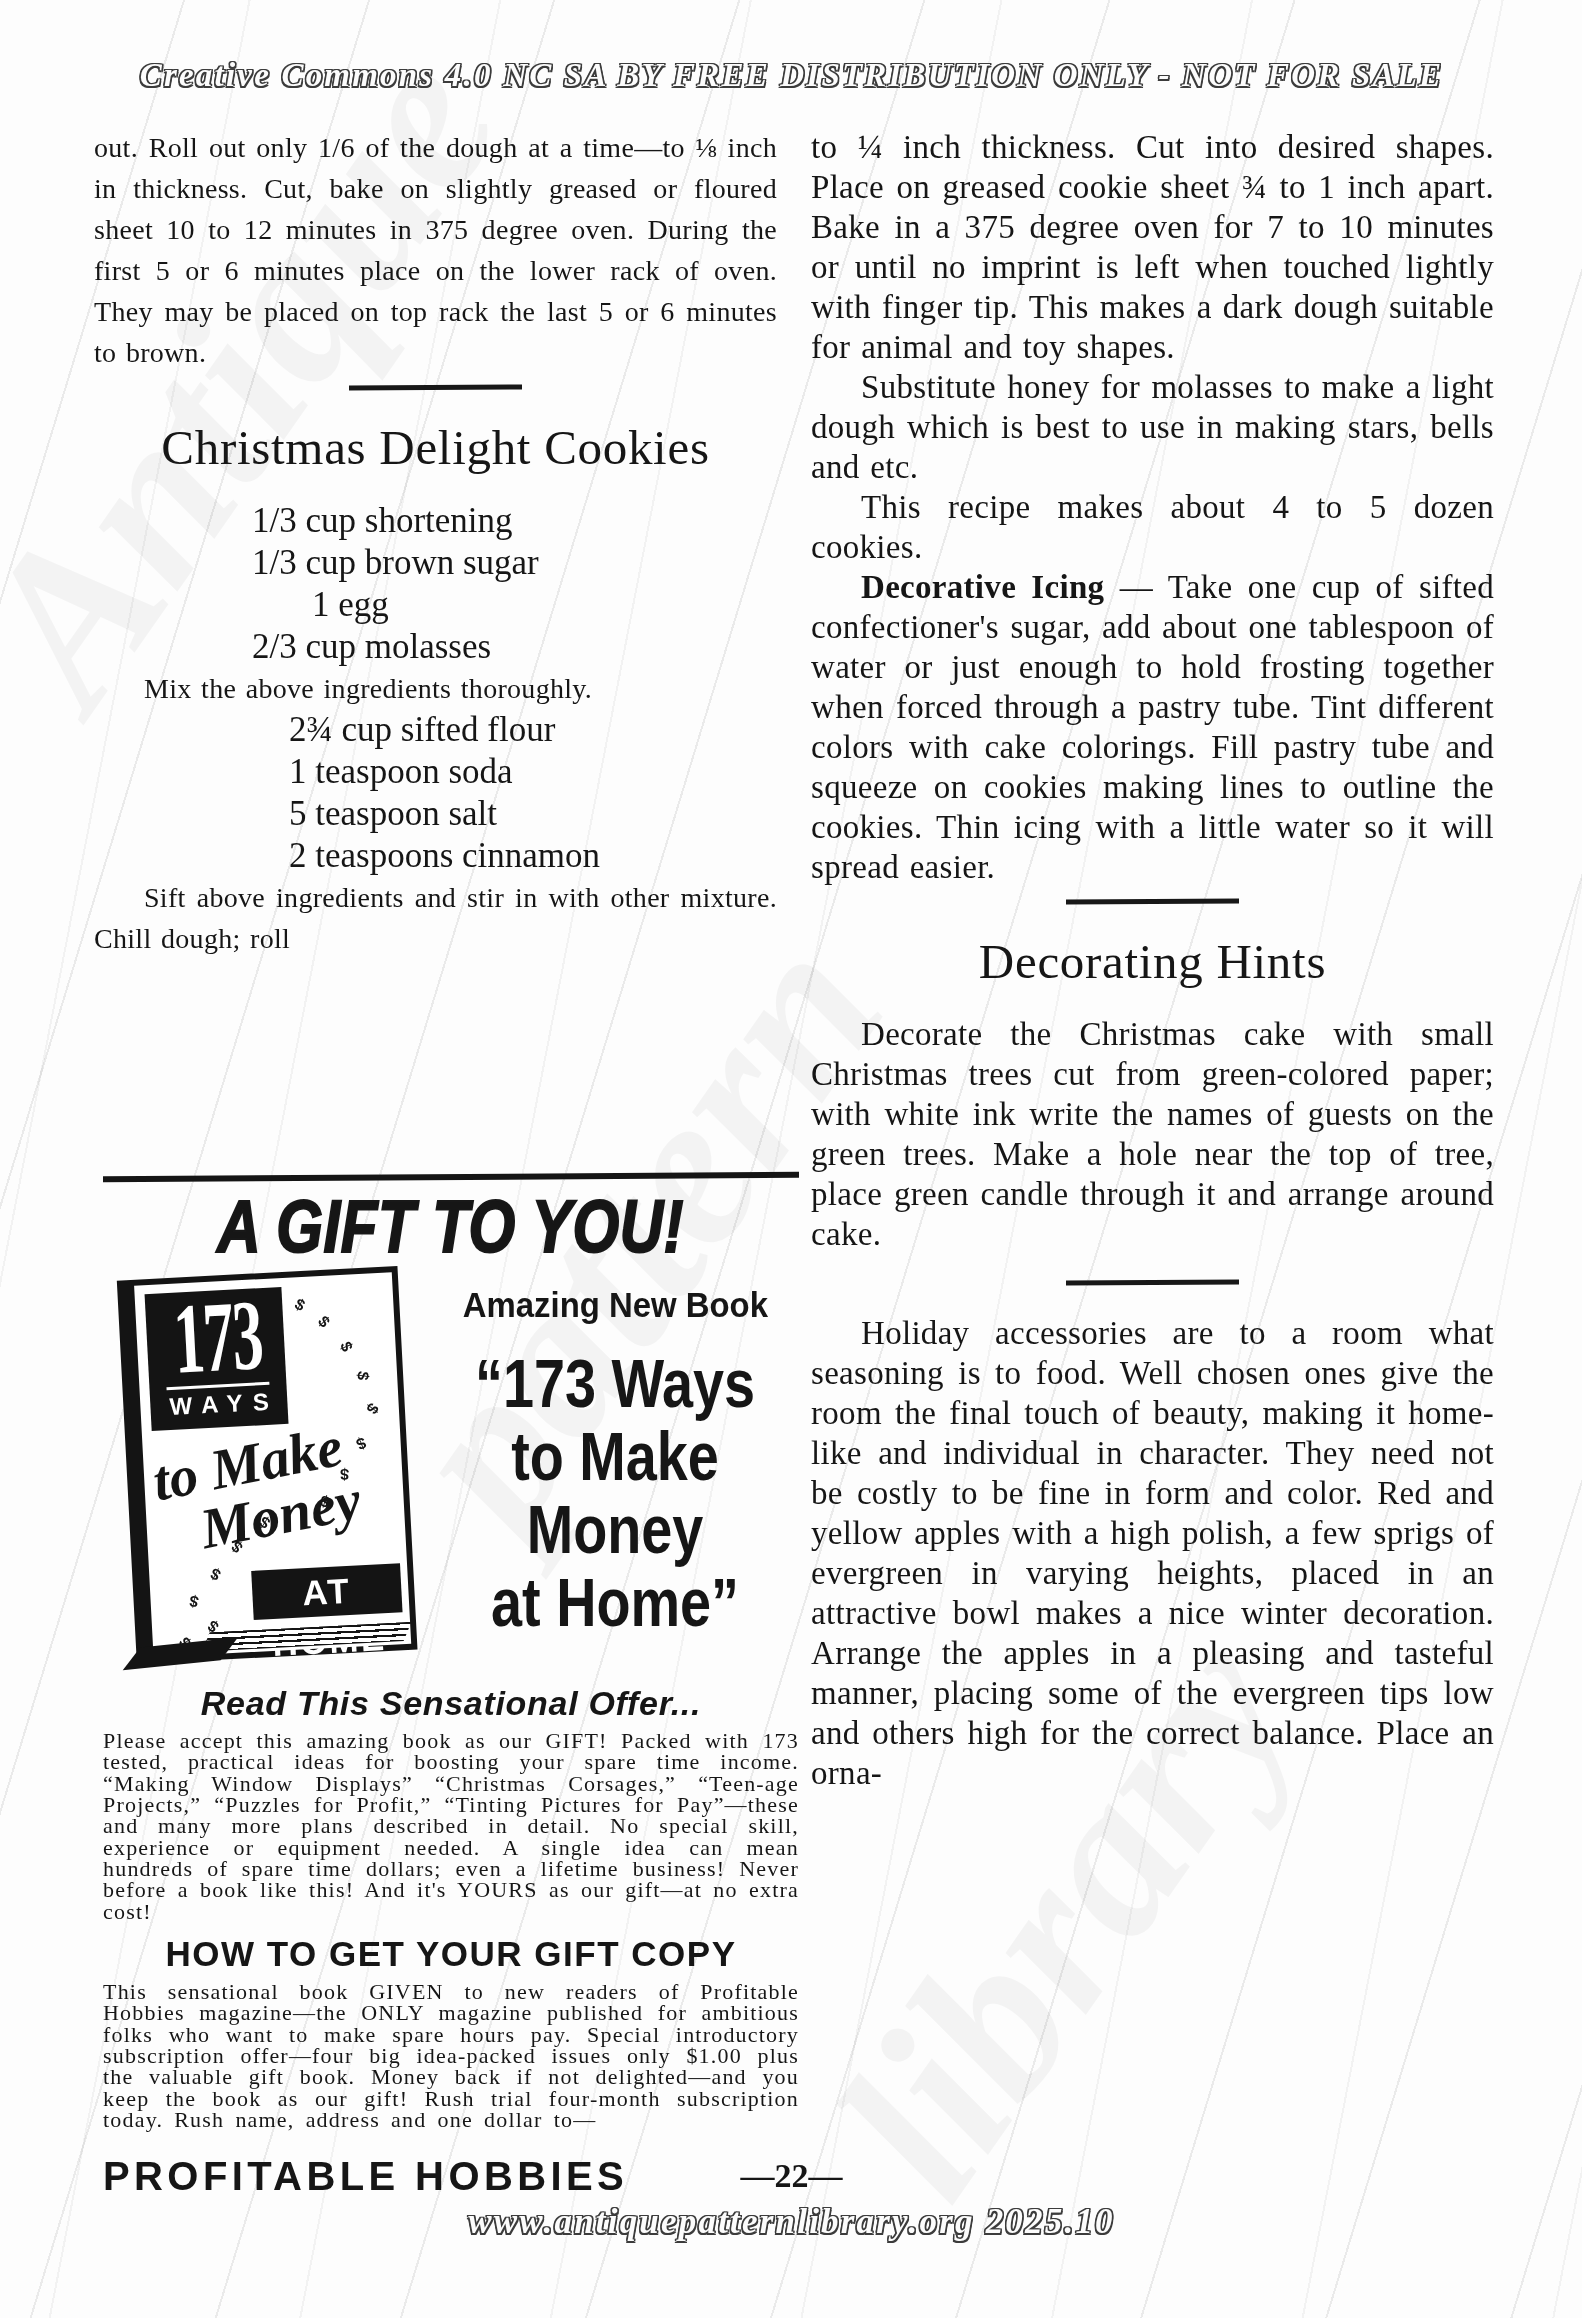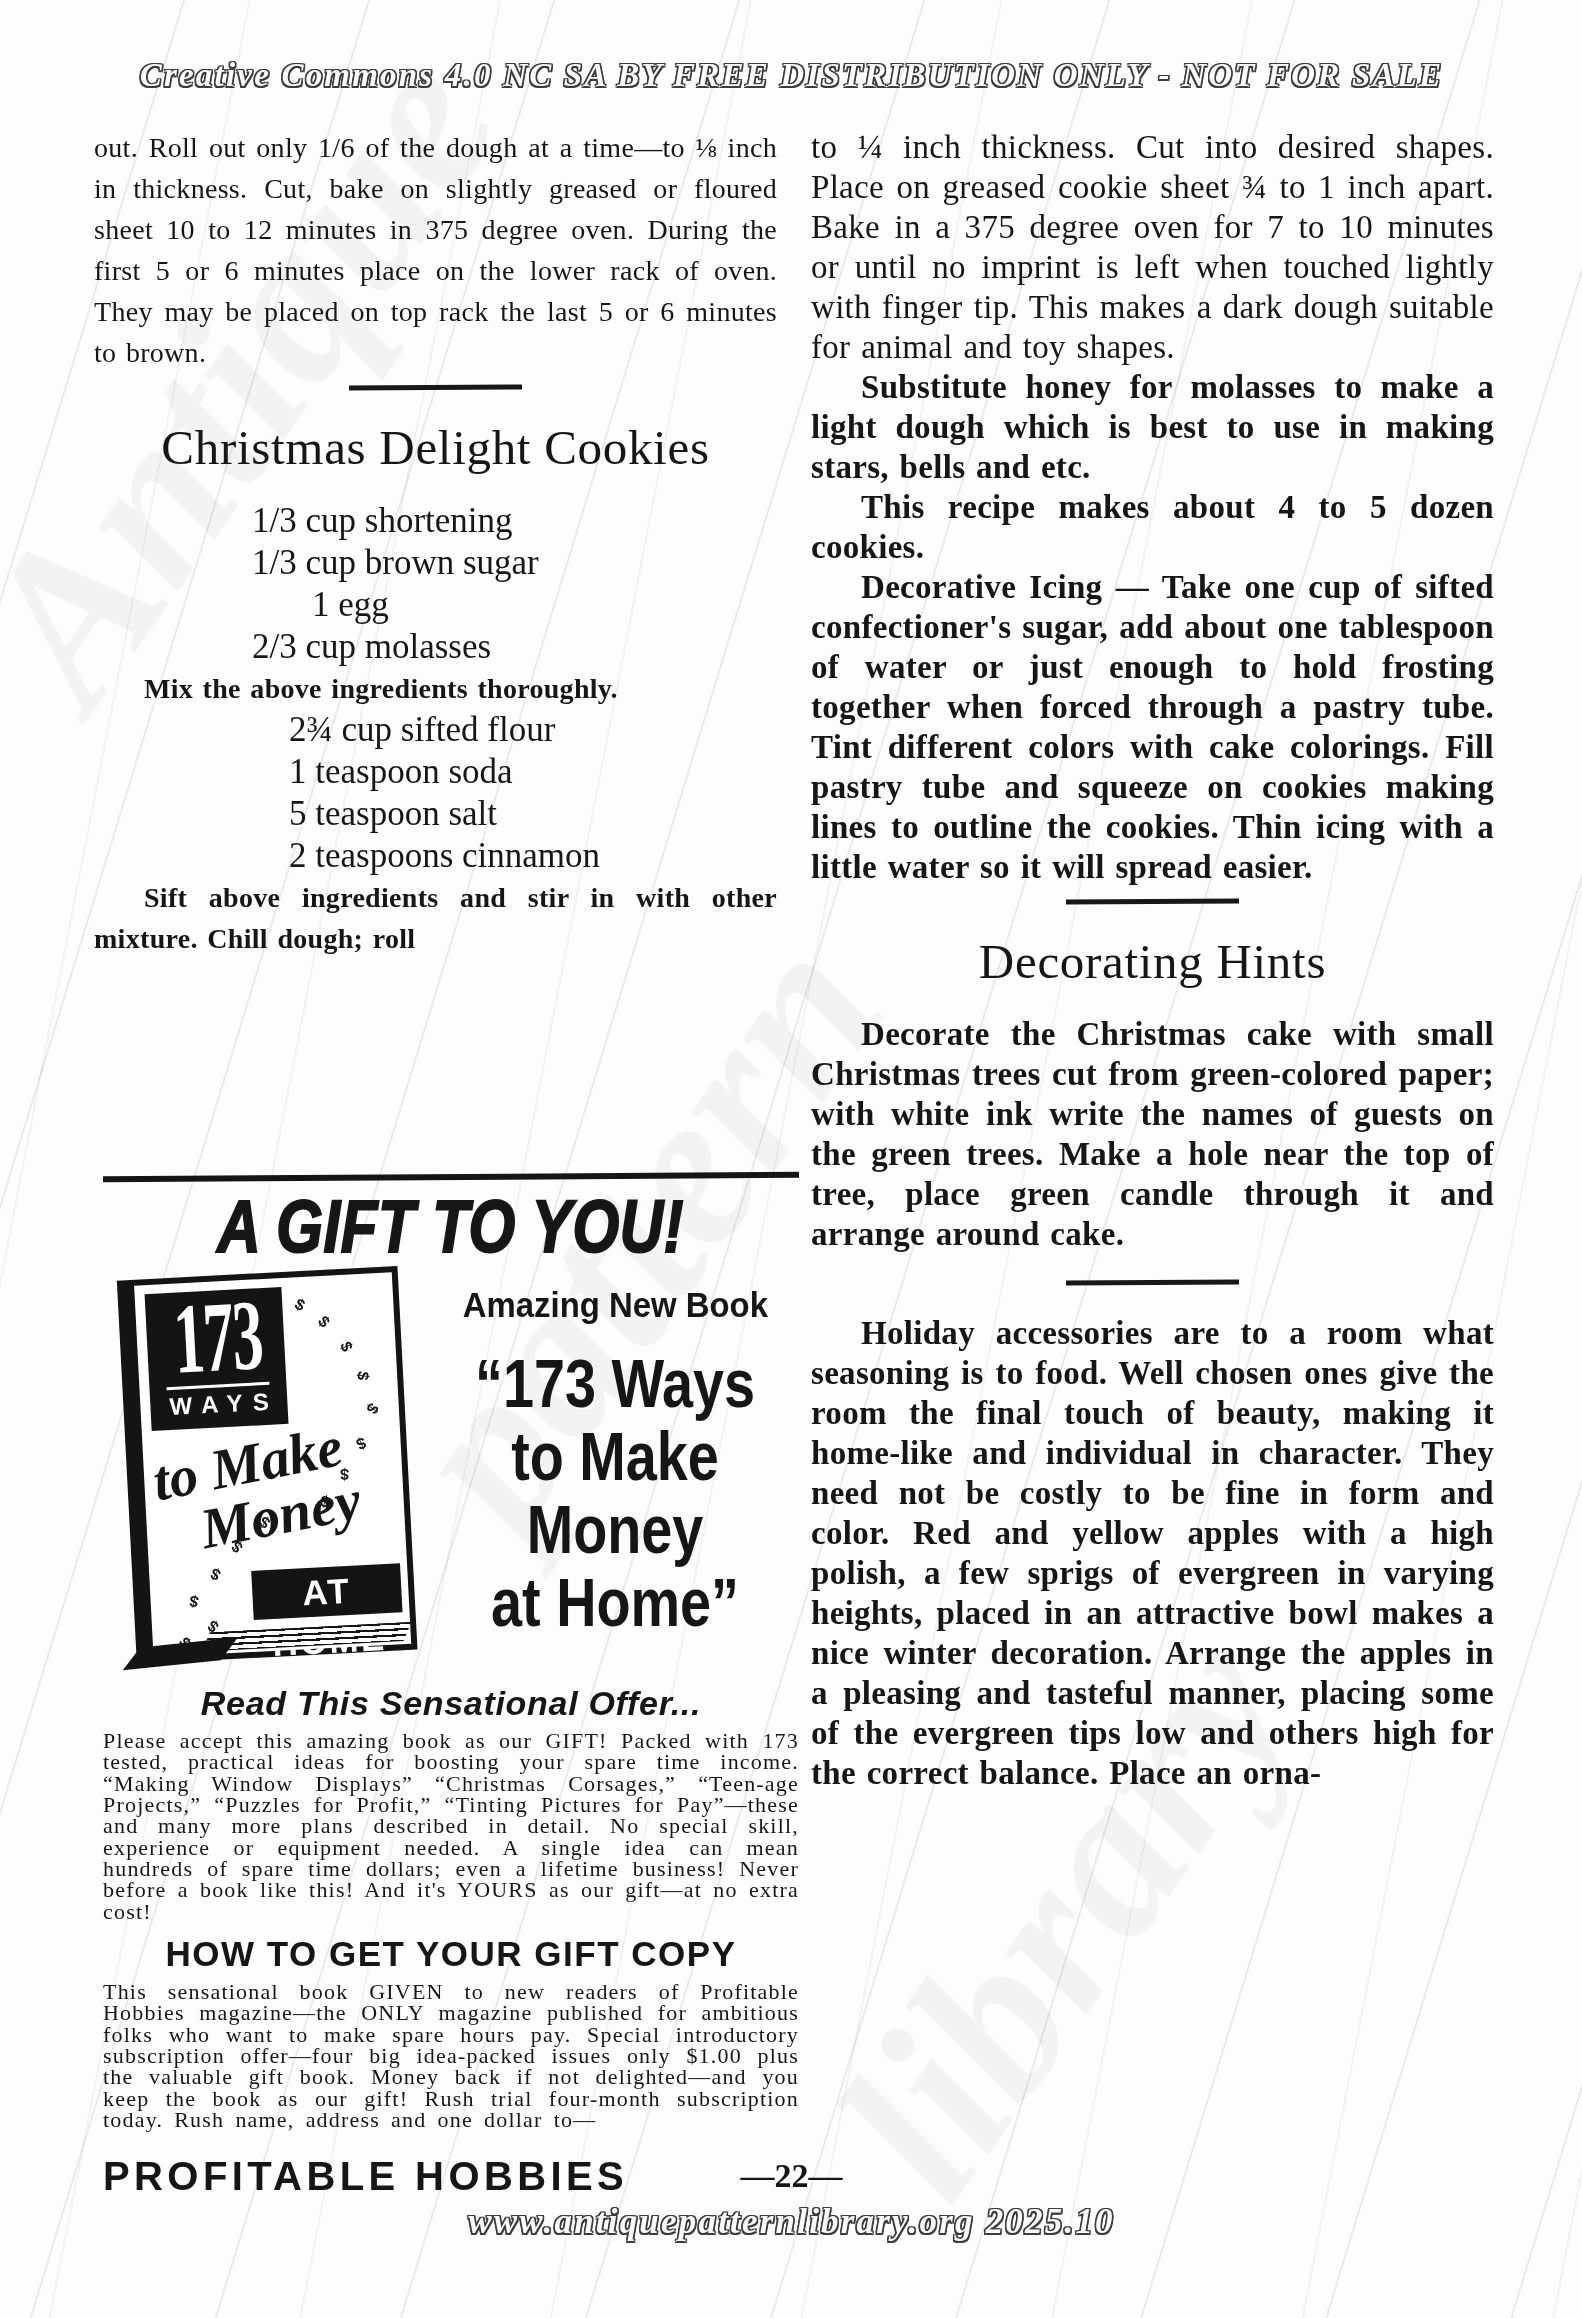--- a/index.html
+++ b/index.html
@@ -26,21 +26,21 @@
     font:italic 700 35px "Liberation Serif",serif;letter-spacing:2.2px;}
   .page-number{position:absolute;top:2157px;left:0;width:100%;text-align:center;
     font:700 34px "Liberation Serif",serif;}
 
   
   .col{position:absolute;top:127px;width:683px;}
   .col-left{left:94px;}
   .col-right{left:811px;}
   .col p{margin:0;font-size:28px;line-height:41px;text-align:justify;letter-spacing:0.3px;word-spacing:2.2px;}
   .col-right p{line-height:40px;font-size:33px;}
-  .indent{text-indent:50px;font-weight:bold;}
+  .indent{text-indent:50px;}
   .divider{width:173px;border-top:5.2px solid #181818;margin:11.8px auto 0;transform:rotate(-.4deg);}
   .col h2{margin:31px 0 0;text-align:center;font-size:49px;font-weight:400;letter-spacing:0.7px;line-height:1.1;}
   .ingredients{list-style:none;margin:25px 0 0;padding:0 0 0 158px;font-size:35px;line-height:42px;}
   .ingredients.list2{margin-top:0;padding-left:195px;}
   .ingredients li.egg-indent{padding-left:60px;}
   .col .after-list{margin-top:0;}
 
   
   .ad{position:absolute;left:103px;top:1174px;width:696px;}
   .ad-rule{border-top:6.6px solid #151515;transform:rotate(-.35deg);}

